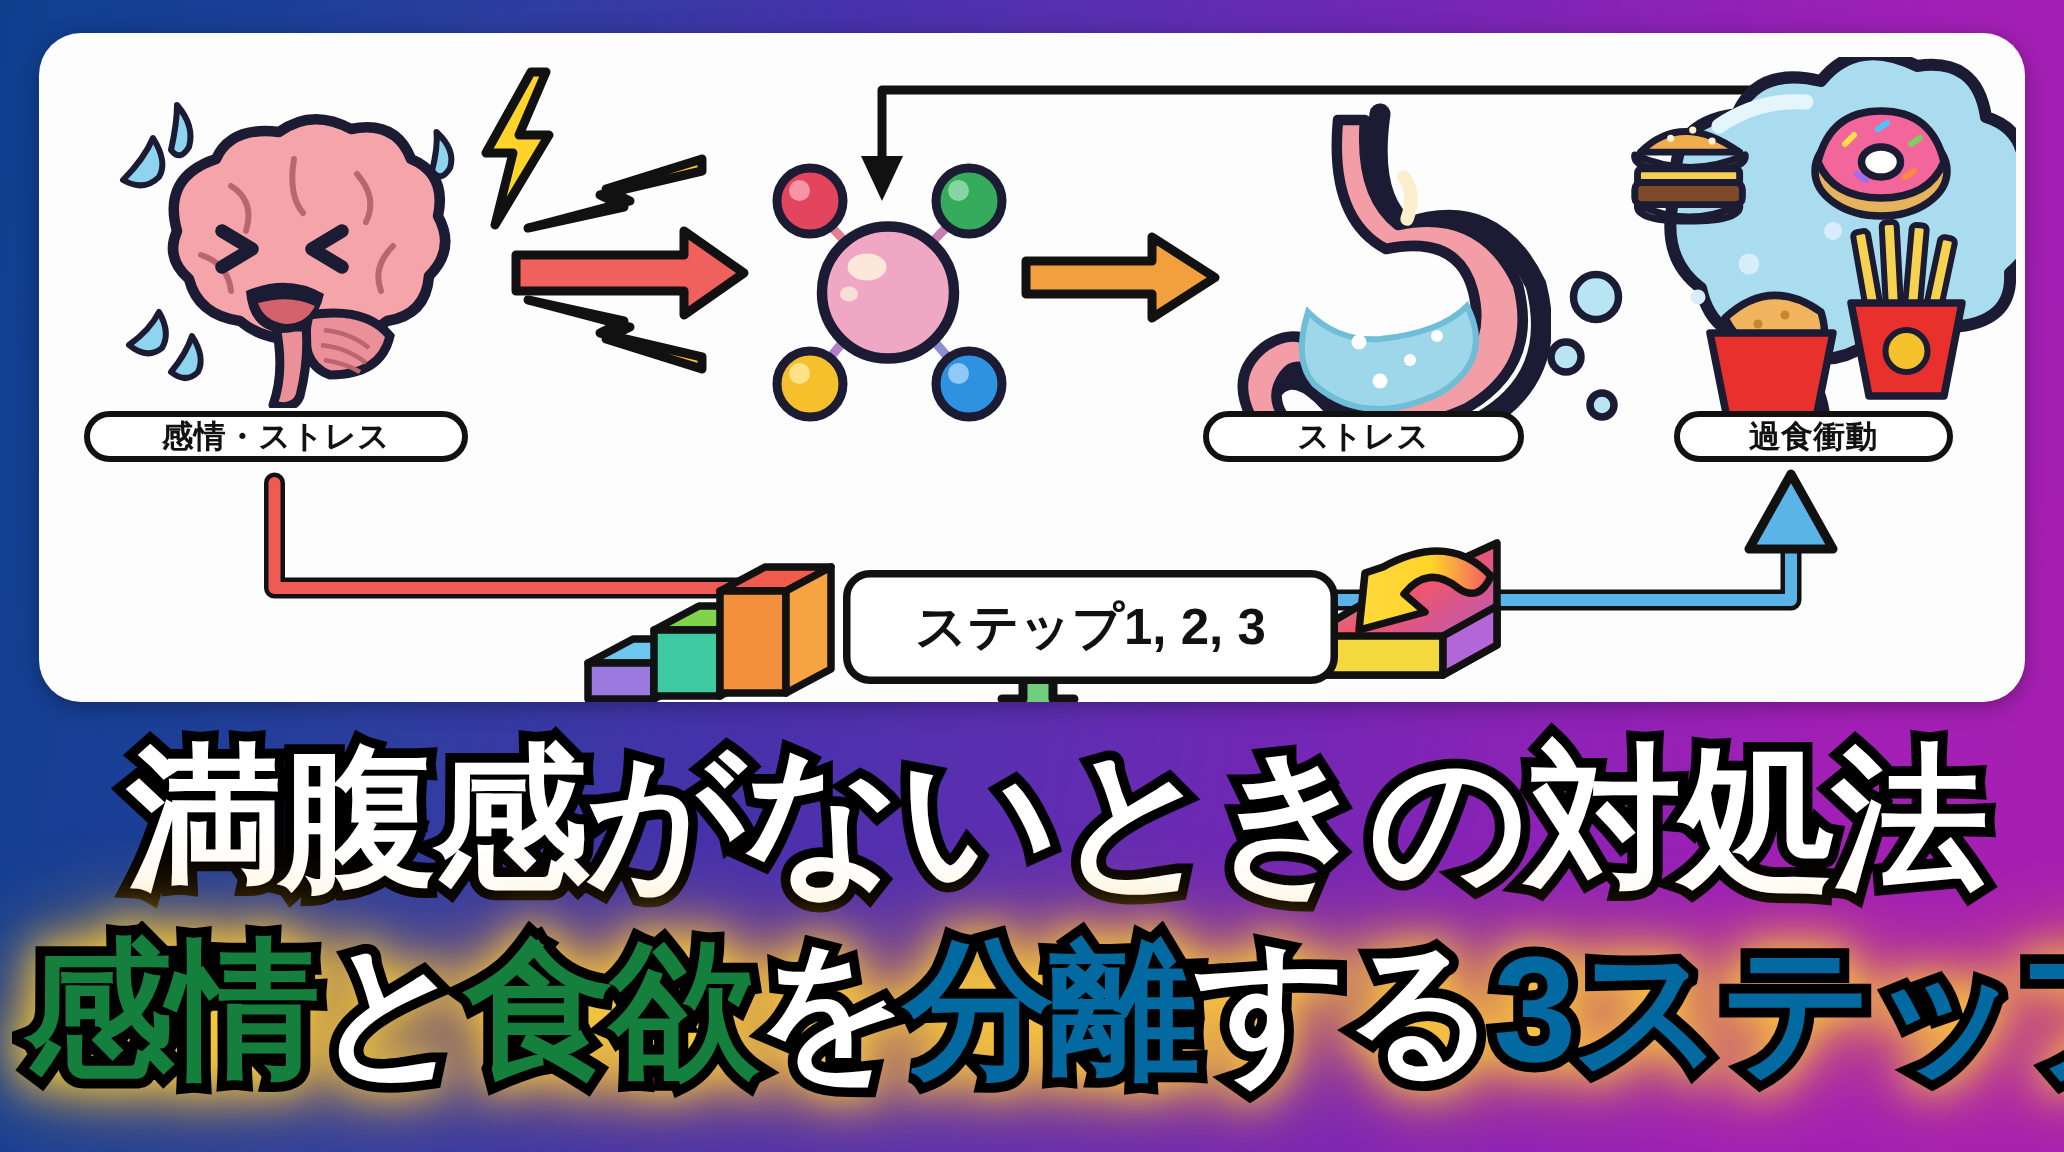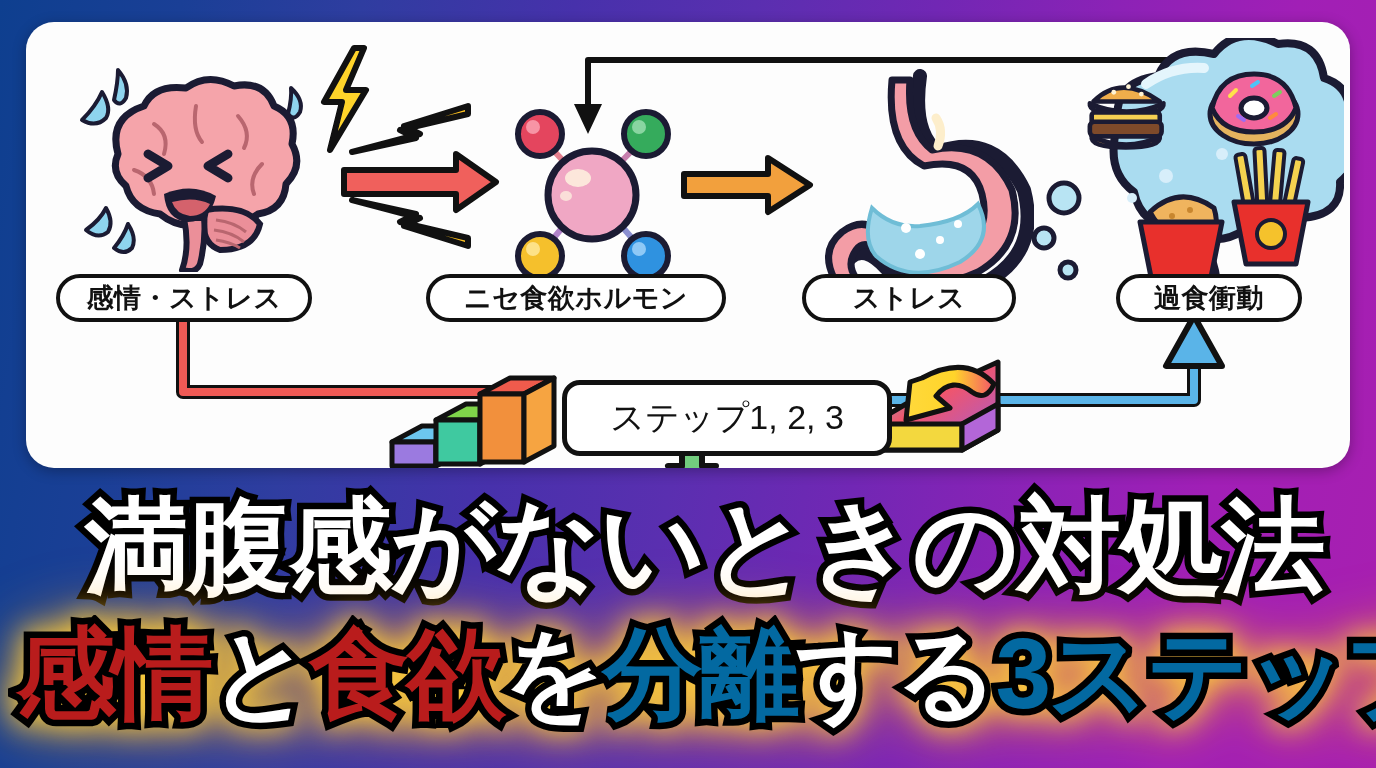--- a/index.html
+++ b/index.html
@@ -26,23 +26,23 @@
     background:#fdfdfd;border-radius:28px;
     box-shadow:0 3px 14px rgba(0,0,0,.30);
     overflow:hidden;
   }
   .art{position:absolute;}
 
   
   .pill{
     position:absolute;
     background:#fff;border:4px solid #111;border-radius:30px;
-    height:48px;display:flex;align-items:center;justify-content:center;
+    height:34px;display:flex;align-items:center;justify-content:center;
     font-weight:bold;color:#111;white-space:nowrap;
-    font-size:27px;letter-spacing:.5px;
+    font-size:21px;letter-spacing:.5px;
     padding:0 16px;
     box-sizing:border-box;
     z-index:6;
   }
 
   
   #headline{position:absolute;left:16px;top:486px;width:1376px;height:282px;}
 
   .line1{
     position:absolute;left:0;top:0;width:1376px;text-align:center;
@@ -56,21 +56,21 @@
   }
   .line2{
     position:absolute;left:0;top:128px;width:1376px;text-align:center;
     font-size:100px;font-weight:bold;
     letter-spacing:-3px;line-height:118px;
     -webkit-text-stroke:13px #000;
     paint-order:stroke fill;
     white-space:nowrap;
     filter:drop-shadow(0 0 14px rgba(255,210,60,.95)) drop-shadow(0 0 26px rgba(255,170,20,.65));
   }
-  .ly{color:#b91c1c;}
+  .ly{color:#15803d;}
   .lw{color:#ffffff;}
   .lo{color:#0369a1;}
 
   
   svg{display:block;}
 </style>
 </head>
 <body>
 
 <div id="panel">
@@ -282,23 +282,20 @@
         </g>
         <path d="M0,54 L74,54 L62,116 L12,116 Z" fill="#e8302c" stroke="#1b1b33" stroke-width="5" stroke-linejoin="round"></path>
         <circle cx="37" cy="86" r="14" fill="#f5c22c" stroke="#1b1b33" stroke-width="4"></circle>
       </g>
     </svg>
   </div>
 
   <div class="pill" style="left:30px;top:252px;width:256px;">
     <span>感情・ストレス</span>
   </div>
-  <div class="pill" style="left:400px;top:252px;width:300px;">
-    <span>ニセ食欲ホルモン</span>
-  </div>
   <div class="pill" style="left:776px;top:252px;width:214px;">
     <span>ストレス</span>
   </div>
   <div class="pill" style="left:1090px;top:252px;width:186px;">
     <span>過食衝動</span>
   </div>
 
   <div class="art" style="left:362px;top:328px;width:172px;height:122px;z-index:7;">
     <svg width="172" height="122" viewBox="0 0 172 122">
       <g stroke="#111" stroke-width="5" stroke-linejoin="round">
@@ -314,21 +311,21 @@
         <polygon points="92,44 122,28 166,28 136,44" fill="#ef5b4c"></polygon>
         <polygon points="92,44 136,44 136,112 92,112" fill="#f2903c"></polygon>
         <polygon points="136,44 166,28 166,96 136,112" fill="#f6a441"></polygon>
       </g>
     </svg>
   </div>
 
   <div style="position:absolute;left:536px;top:358px;width:320px;height:66px;
               background:#fff;border:5px solid #111;border-radius:18px;
               display:flex;align-items:center;justify-content:center;z-index:8;
-              font-size:34px;font-weight:normal;color:#111;white-space:nowrap;">
+              font-size:34px;font-weight:bold;color:#111;white-space:nowrap;">
     <span>ステップ1, 2, 3</span>
   </div>
 
   <div class="art" style="left:840px;top:330px;width:160px;height:118px;z-index:7;">
     <svg width="160" height="118" viewBox="0 0 160 118">
       <defs>
         <linearGradient id="rampG" x1="0" y1="0" x2="1" y2="1">
           <stop offset="0%" stop-color="#5fc8ef"></stop>
           <stop offset="45%" stop-color="#f2556a"></stop>
           <stop offset="100%" stop-color="#a05cd8"></stop>

